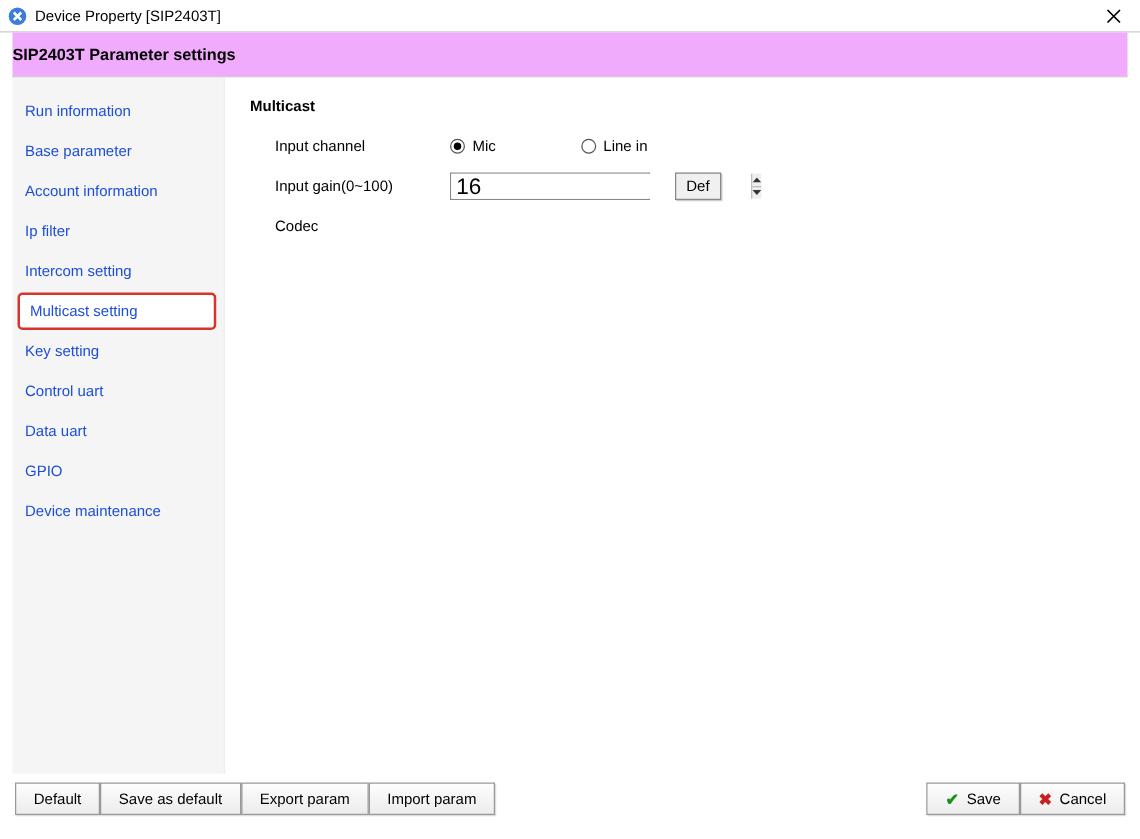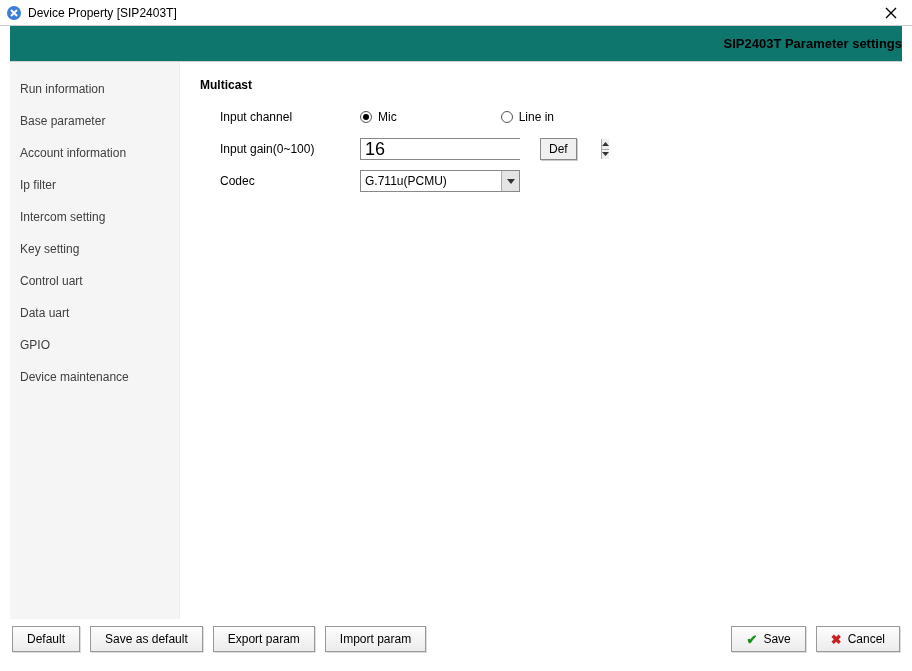--- a/index.html
+++ b/index.html
@@ -29,41 +29,41 @@
     .titlebar .close-btn {
       width: 30px; height: 20px;
       display: flex; align-items: center; justify-content: center;
       cursor: pointer;
       font-size: 14px;
     }
     .header-area {
       height: 36px;
       display: flex;
       align-items: center;
-      justify-content: flex-end;
-      background: #0f766e;
+      justify-content: flex-start;
+      background: #f0abfc;
       border-bottom: 1px solid #d0d0d0;
       margin: 0 10px;
     }
     .header-area .page-title { font-weight: bold; font-size: 13px; }
     .body-area {
       display: flex;
       height: 557px;
       padding: 0 10px;
     }
     .sidebar {
       width: 170px;
       background: #f5f5f5;
       padding-top: 12px;
       border-right: 1px solid #eee;
     }
     .sidebar-item {
       padding: 8px 10px;
       cursor: pointer;
-      color: #404040;
+      color: #1d4ed8;
       font-size: 12px;
       line-height: 14px;
       margin-bottom: 2px;
     }
     .sidebar-item.selected {
       border: 2px solid #d7342b;
       border-radius: 4px;
       background: #fff;
       margin: 2px 6px 2px 4px;
       padding: 6px 8px;
@@ -77,21 +77,21 @@
     .form-row {
       display: flex;
       align-items: center;
       height: 30px;
       margin-bottom: 2px;
     }
     .form-label {
       width: 160px;
       padding-left: 20px;
     }
-    .radio-group { display: flex; gap: 104px; align-items: flex-start; }
+    .radio-group { display: flex; gap: 68px; align-items: flex-start; }
     .radio-wrap { display: flex; align-items: center; gap: 6px; cursor: pointer; }
     .radio-dot {
       width: 12px; height: 12px; border: 1px solid #555; border-radius: 50%;
       display: flex; align-items: center; justify-content: center;
       background: #fff;
     }
     .radio-dot.checked::after {
       content: ""; width: 6px; height: 6px; background: #000; border-radius: 50%;
     }
     .spinbox {
@@ -129,21 +129,20 @@
     .combo-arrow {
       width: 18px; background: #e4e4e4; border-left: 1px solid #aaa;
       display: flex; align-items: center; justify-content: center;
       cursor: pointer;
     }
     .bottom-bar {
       height: 40px;
       display: flex;
       align-items: center;
       padding: 0 12px;
-      gap: 10px;
     }
     .btn {
       height: 26px;
       padding: 0 14px;
       border: 1px solid #999;
       background: linear-gradient(#fdfdfd, #ececec);
       cursor: pointer;
       font-size: 12px;
       font-family: inherit;
       display: inline-flex;
@@ -177,20 +176,21 @@
   <span class="page-title">SIP2403T Parameter settings</span>
 </div>
 
 <div class="body-area">
   <div class="sidebar">
     <div class="sidebar-item"><span>Run information</span></div>
     <div class="sidebar-item"><span>Base parameter</span></div>
     <div class="sidebar-item"><span>Account information</span></div>
     <div class="sidebar-item"><span>Ip filter</span></div>
     <div class="sidebar-item"><span>Intercom setting</span></div>
+    <div class="sidebar-item selected"><span>Multicast setting</span></div>
     <div class="sidebar-item"><span>Key setting</span></div>
     <div class="sidebar-item"><span>Control uart</span></div>
     <div class="sidebar-item"><span>Data uart</span></div>
     <div class="sidebar-item"><span>GPIO</span></div>
     <div class="sidebar-item"><span>Device maintenance</span></div>
   </div>
 
   <div class="content">
     <div class="section-title">Multicast</div>
 
@@ -223,28 +223,20 @@
                 <path d="M0 0 L3.5 4 L7 0 Z" fill="#333"></path>
               </svg>
           </div>
         </div>
       </div>
       <button class="def-btn">Def</button>
     </div>
 
     <div class="form-row">
       <div class="form-label">Codec</div>
-      <div class="combo">
-        <div class="combo-text">G.711u(PCMU)</div>
-        <div class="combo-arrow">
-          <svg width="8" height="5" viewBox="0 0 8 5">
-              <path d="M0 0 L4 5 L8 0 Z" fill="#333"></path>
-            </svg>
-        </div>
-      </div>
     </div>
 
   </div>
 </div>
 
 <div class="bottom-bar">
   <button class="btn">
       <span>Default</span>
     </button>
   <button class="btn">

